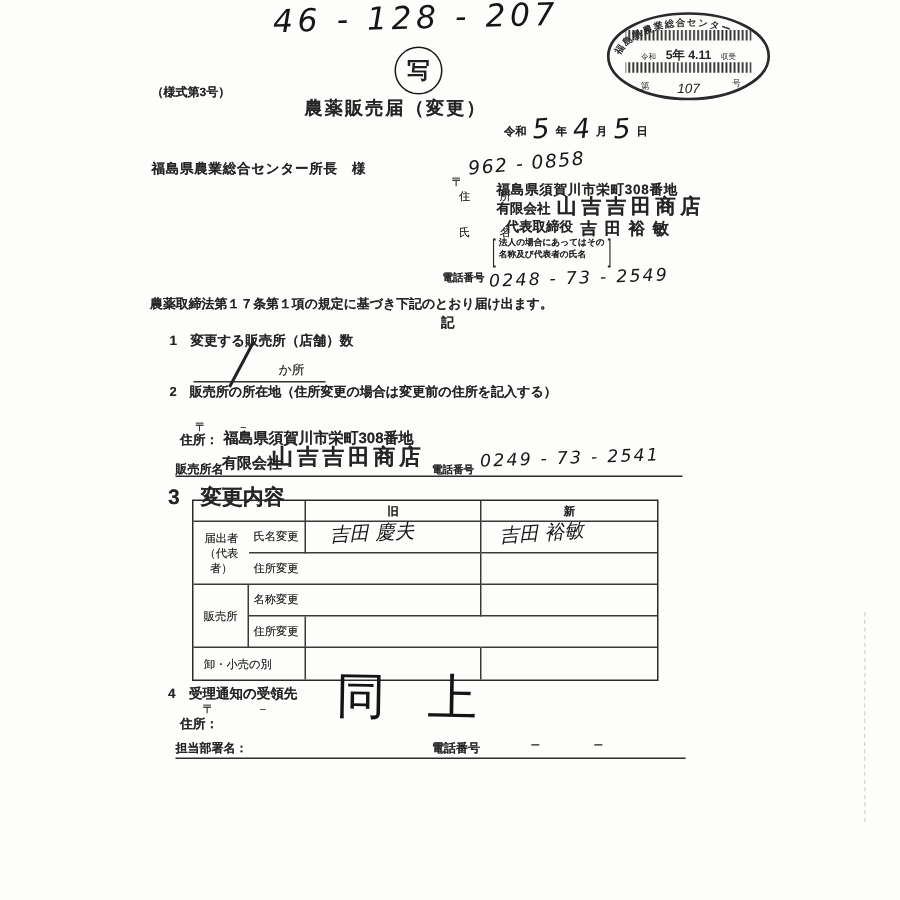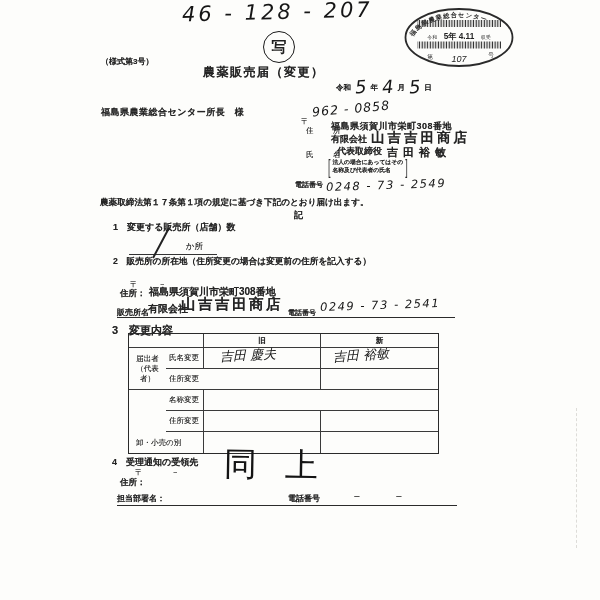--- a/index.html
+++ b/index.html
@@ -53,21 +53,21 @@
   .s2-postal .dash{margin-left:18px;}
   .s2-addr-label{top:288px;left:120px;font-size:8.5px;font-weight:bold;}
   .s2-addr-value{top:285px;left:149px;font-size:10px;font-weight:bold;}
   .s2-shop-label{top:307px;left:117px;font-size:8px;font-weight:bold;}
   .s2-shop-prefix{top:302px;left:148px;font-size:10px;font-weight:bold;}
   .s2-shop-name{top:295px;left:181px;font-size:14.5px;font-weight:bold;letter-spacing:2.5px;}
   .s2-tel-label{top:308px;left:288px;font-size:7px;font-weight:bold;}
   .s2-tel{top:298px;left:320px;font-size:11.5px;transform:rotate(-2deg);letter-spacing:1.5px;}
   .s2-underline{top:317px;left:117px;width:338px;border-bottom:1.4px solid #2b2b2b;}
   
-  .s3-label{top:323px;left:112px;font-size:11px;font-weight:bold;}
+  .s3-label{top:323px;left:112px;font-size:14px;font-weight:bold;}
   .s3-table{top:333px;left:128px;width:309px;display:grid;
     grid-template-columns:37px 38px 117px 117px;
     grid-template-rows:14px 21px 21px 21px 21px 21px;
     border:1.6px solid #2a2a2a;background:transparent;}
   .s3-table>div{border-right:1px solid #3a3a3a;border-bottom:1px solid #3a3a3a;
     font-size:7.5px;display:flex;align-items:center;overflow:visible;}
   .s3-table>div:nth-child(4n){border-right:none;}
   .c-head{justify-content:center;font-weight:bold;font-size:8px;}
   .c-h12{grid-column:1/3;grid-row:1;}
   .c-hold{grid-column:3;grid-row:1;}
@@ -218,20 +218,21 @@
     </div>
 
     <div class="c-lab printed">住所変更</div>
     <div class="c-old">
         <span></span>
       </div>
     <div class="c-new">
         <span></span>
       </div>
 
+    <div class="c-g2 printed">販売所</div>
     <div class="c-lab printed">名称変更</div>
     <div class="c-old">
         <span></span>
       </div>
     <div class="c-new">
         <span></span>
       </div>
 
     <div class="c-lab printed">住所変更</div>
     <div class="c-old">

